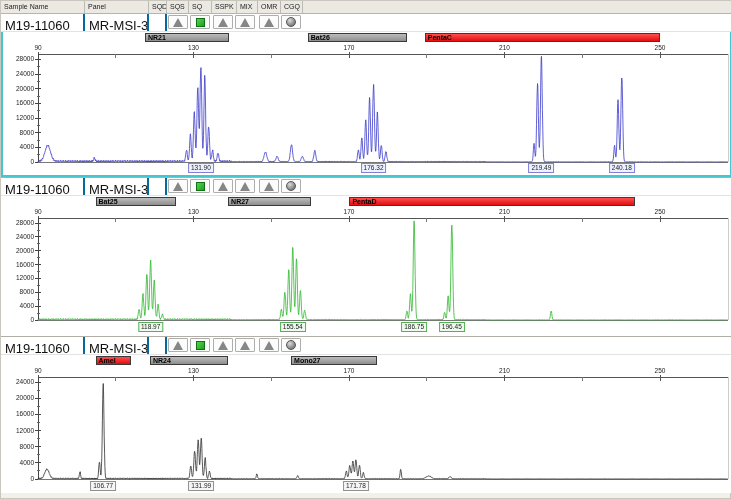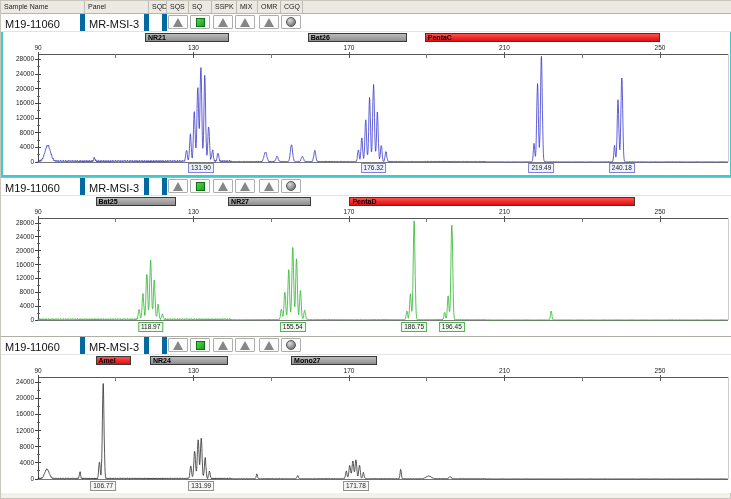--- a/index.html
+++ b/index.html
@@ -5,21 +5,21 @@
   html,body{margin:0;padding:0}
   body{width:731px;height:499px;background:#f1f0ea;font-family:"Liberation Sans",sans-serif;position:relative;overflow:hidden}
   .app{position:absolute;inset:0;border:1px solid #c8c6bd;box-sizing:border-box}
   #table-header{position:absolute;top:0;left:0;width:731px;height:13px;background:#ebe9e2;border-bottom:1px solid #b6b4ab;box-sizing:border-box}
   .hcell{position:absolute;top:0;height:12px;font-size:7px;color:#222;padding:2px 0 0 3px;border-right:1px solid #bdbbb2;white-space:nowrap;overflow:hidden;box-sizing:border-box}
   #panels{position:absolute;top:13px;left:0;width:731px}
   .panel{position:relative;background:#fff;box-sizing:border-box}
   .panel.sep{border-top:1px solid #b0aea6}
   .panel.selected{box-shadow:inset 0 0 0 2px #45c7cf}
   .row-header{position:relative;height:17px;background:#fff;border-bottom:1px solid #e3e3e3}
-  .cell{position:absolute;top:0;height:17px;border-right:5px solid #0369a1;font-size:11px;color:#111;padding:4px 0 0 4px;box-sizing:border-box;white-space:nowrap;overflow:hidden}
+  .cell{position:absolute;top:0;height:17px;border-right:2px solid #0369a1;font-size:13px;color:#111;padding:4px 0 0 4px;box-sizing:border-box;white-space:nowrap;overflow:hidden}
   .flagbtn{position:absolute;top:1px;width:20px;height:14px;background:#fcfcfc;border:1px solid #aeaeae;border-radius:1px;display:flex;align-items:center;justify-content:center;box-sizing:border-box}
   .icon.triangle{width:0;height:0;border-left:5px solid transparent;border-right:5px solid transparent;border-bottom:9px solid #868686}
   .icon.green-square{width:9px;height:9px;background:linear-gradient(135deg,#52d452,#1ea31e);border:1px solid #136f13;box-sizing:border-box}
   .icon.sphere{width:10px;height:10px;border-radius:50%;background:radial-gradient(circle at 35% 30%,#dcdcdc,#8c8c8c 60%,#5c5c5c);border:1px solid #555;box-sizing:border-box}
   .marker-row{position:relative;height:11px}
   .marker{position:absolute;top:1px;height:9px;box-sizing:border-box;border:1px solid #3a3a3a;font-size:7px;font-weight:bold;color:#000;line-height:7px;padding:0 0 0 2px;white-space:nowrap;overflow:hidden}
   .marker.gray{background:linear-gradient(#bcbcbc,#8e8e8e)}
   .marker.red{background:linear-gradient(#ff4f4f,#df0f0f)}
   .axis-numbers{position:relative;height:9px}
   .xnum{position:absolute;top:1px;transform:translateX(-50%);font-size:6.5px;color:#222}

